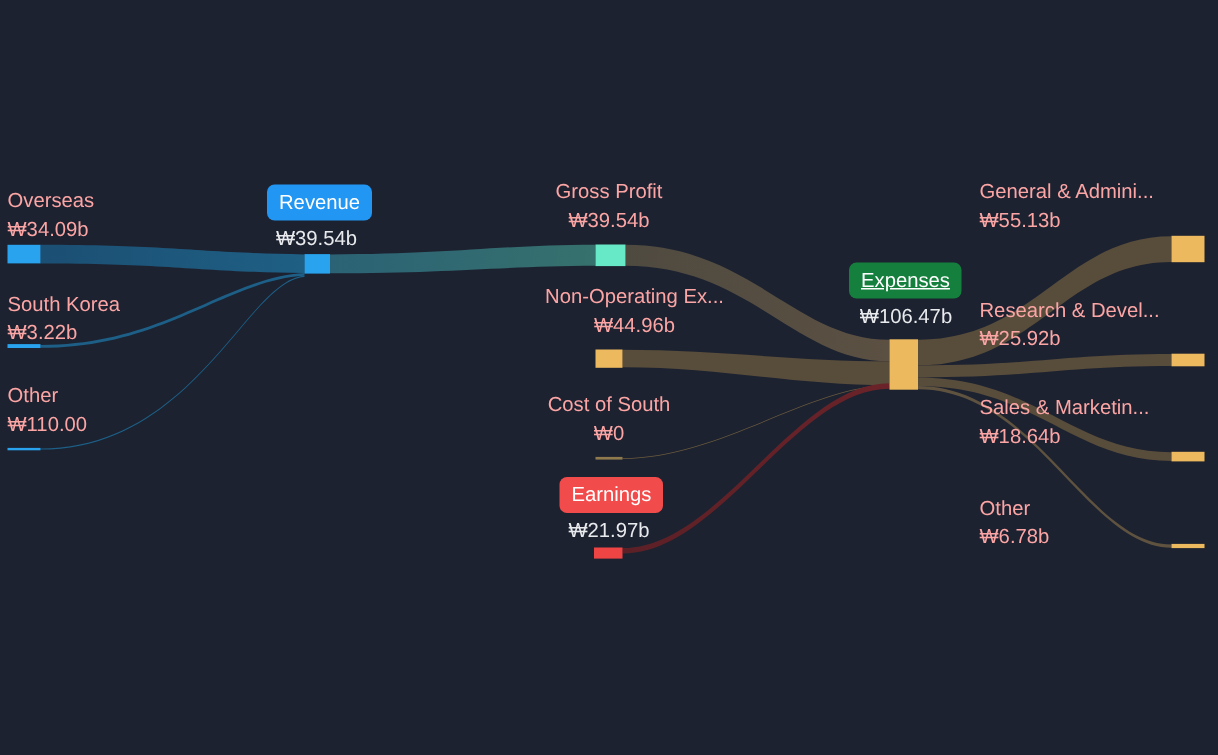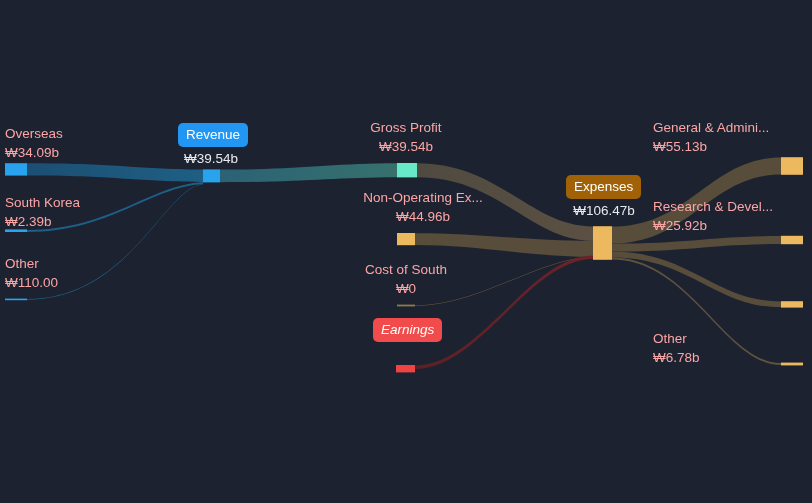--- a/index.html
+++ b/index.html
@@ -39,21 +39,21 @@
   .pill {
     position: absolute;
     border-radius: 5px;
     font-size: 13.5px;
     line-height: 19px;
     padding: 2px 8px 3px 8px;
     color: #ffffff;
     white-space: nowrap;
   }
   .pill-revenue { background: #2196f3; }
-  .pill-expenses { background: #a16207; }
+  .pill-expenses { background: #15803d; text-decoration: underline; }
   .pill-earnings { background: #f24b4b; }
 
   .value-under-pill {
     position: absolute;
     color: #e8eaed;
     font-size: 13.5px;
     line-height: 19px;
     white-space: nowrap;
     text-align: center;
   }
@@ -126,21 +126,21 @@
     <rect x="781" y="362.6" width="22" height="2.8" fill="#edb95e"></rect>
   </svg>
 
   <div class="label align-left" style="left:5px; top:124px;">
     <span class="name">Overseas</span>
     <span class="value">₩34.09b</span>
   </div>
 
   <div class="label align-left" style="left:5px; top:193px;">
     <span class="name">South Korea</span>
-    <span class="value">₩2.39b</span>
+    <span class="value">₩3.22b</span>
   </div>
 
   <div class="label align-left" style="left:5px; top:254px;">
     <span class="name">Other</span>
     <span class="value">₩110.00</span>
   </div>
 
   <div class="pill pill-revenue" style="left:178px; top:123px;">Revenue</div>
   <div class="value-under-pill" style="left:161px; top:149px; width:100px;">₩39.54b</div>
 
@@ -152,34 +152,39 @@
   <div class="label align-center" style="left:351px; top:188px; width:144px;">
     <span class="name">Non-Operating Ex...</span>
     <span class="value">₩44.96b</span>
   </div>
 
   <div class="label align-center" style="left:356px; top:260px; width:100px;">
     <span class="name">Cost of South</span>
     <span class="value">₩0</span>
   </div>
 
-  <div class="pill pill-earnings" style="left:373px; top:318px;font-style:italic;">Earnings</div>
+  <div class="pill pill-earnings" style="left:373px; top:318px;">Earnings</div>
+  <div class="value-under-pill" style="left:356px; top:344px; width:100px;">₩21.97b</div>
 
   <div class="pill pill-expenses" style="left:566px; top:175px;">Expenses</div>
   <div class="value-under-pill" style="left:552px; top:201px; width:104px;">₩106.47b</div>
 
   <div class="label align-right" style="left:653px; top:118px; width:154px;">
     <span class="name">General &amp; Admini...</span>
     <span class="value">₩55.13b</span>
   </div>
 
   <div class="label align-right" style="left:653px; top:197px; width:154px;">
     <span class="name">Research &amp; Devel...</span>
     <span class="value">₩25.92b</span>
   </div>
 
+  <div class="label align-right" style="left:653px; top:262px; width:154px;">
+    <span class="name">Sales &amp; Marketin...</span>
+    <span class="value">₩18.64b</span>
+  </div>
 
   <div class="label align-right" style="left:653px; top:329px; width:154px;">
     <span class="name">Other</span>
     <span class="value">₩6.78b</span>
   </div>
 
 </div>
 
 </body></html>

